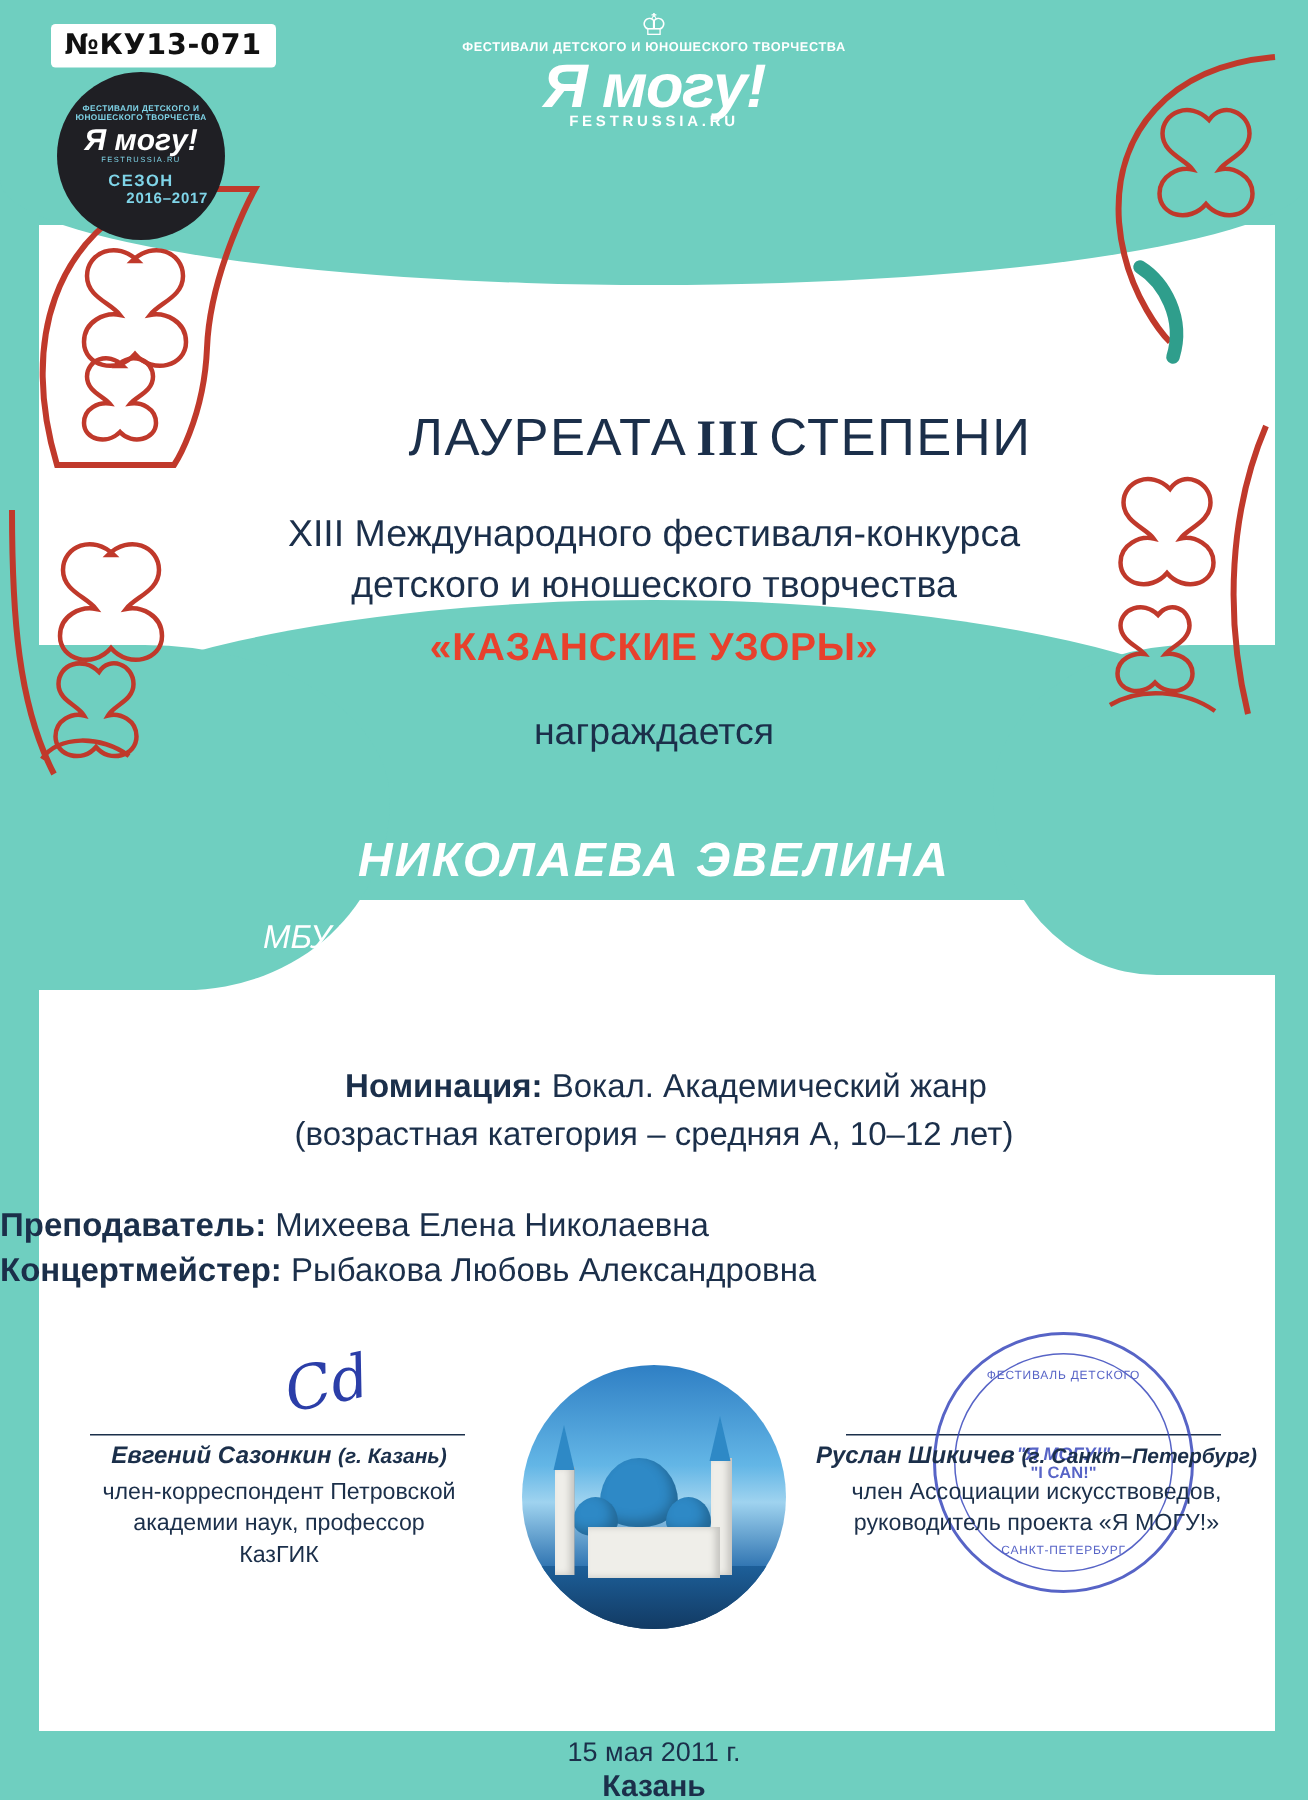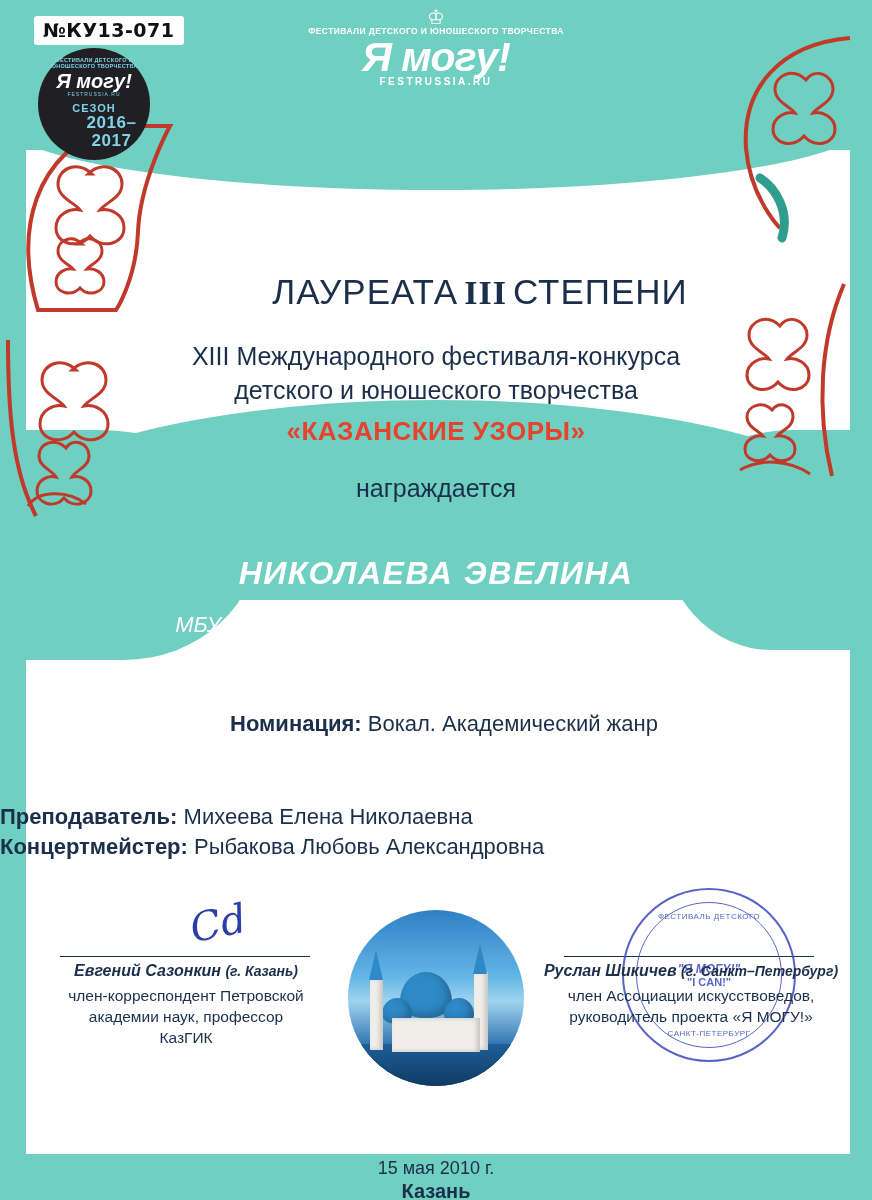--- a/index.html
+++ b/index.html
@@ -153,21 +153,21 @@
     letter-spacing: 1px;
     margin-bottom: 4px;
   }
   .season-seal .s-sezon {
     font-size: 11px;
     font-weight: bold;
     letter-spacing: 1px;
     color: #7fd4e8;
   }
   .season-seal .s-years {
-    font-size: 17px;
+    font-size: 10px;
     font-weight: bold;
     letter-spacing: .5px;
     color: #7fd4e8;
     margin-left: 35px;
   }
 
   .fest-logo {
     position: absolute;
     left: 50%;
     transform: translateX(-50%);
@@ -507,20 +507,21 @@
   <div class="awarded">награждается</div>
 
   <div class="winner-name">НИКОЛАЕВА ЭВЕЛИНА</div>
   <div class="winner-org">МБУДО ДМШ 2, г. Казань, Республика Татарстан</div>
 
   <div class="nomination">
     <div>
       <b>Номинация:</b>
       <span>Вокал. Академический жанр</span>
     </div>
+    <div>(возрастная категория – средняя А, 10–12 лет)</div>
   </div>
 
   <div class="teachers">
     <div>
       <b>Преподаватель:</b>
       <span>Михеева Елена Николаевна</span>
     </div>
     <div>
       <b>Концертмейстер:</b>
       <span>Рыбакова Любовь Александровна</span>
@@ -563,15 +564,15 @@
     <div class="dome" style="left:34px; top:88px; width:30px; height:26px;"></div>
     <div class="dome" style="left:96px; top:88px; width:30px; height:26px;"></div>
     <div class="tower" style="left:22px; top:68px; width:13px; height:72px;"></div>
     <div class="tower" style="left:126px; top:62px; width:14px; height:78px;"></div>
     <div class="tower" style="left:44px; top:108px; width:88px; height:34px;"></div>
     <div class="spire" style="left:21px; top:40px;"></div>
     <div class="spire" style="left:125px; top:34px;"></div>
   </div>
 
   <div class="city-footer">Казань</div>
-  <div class="date-footer">15 мая 2010 г.</div>
+  <div class="date-footer">15 мая 2011 г.</div>
 
 </div>
 
 </body></html>

